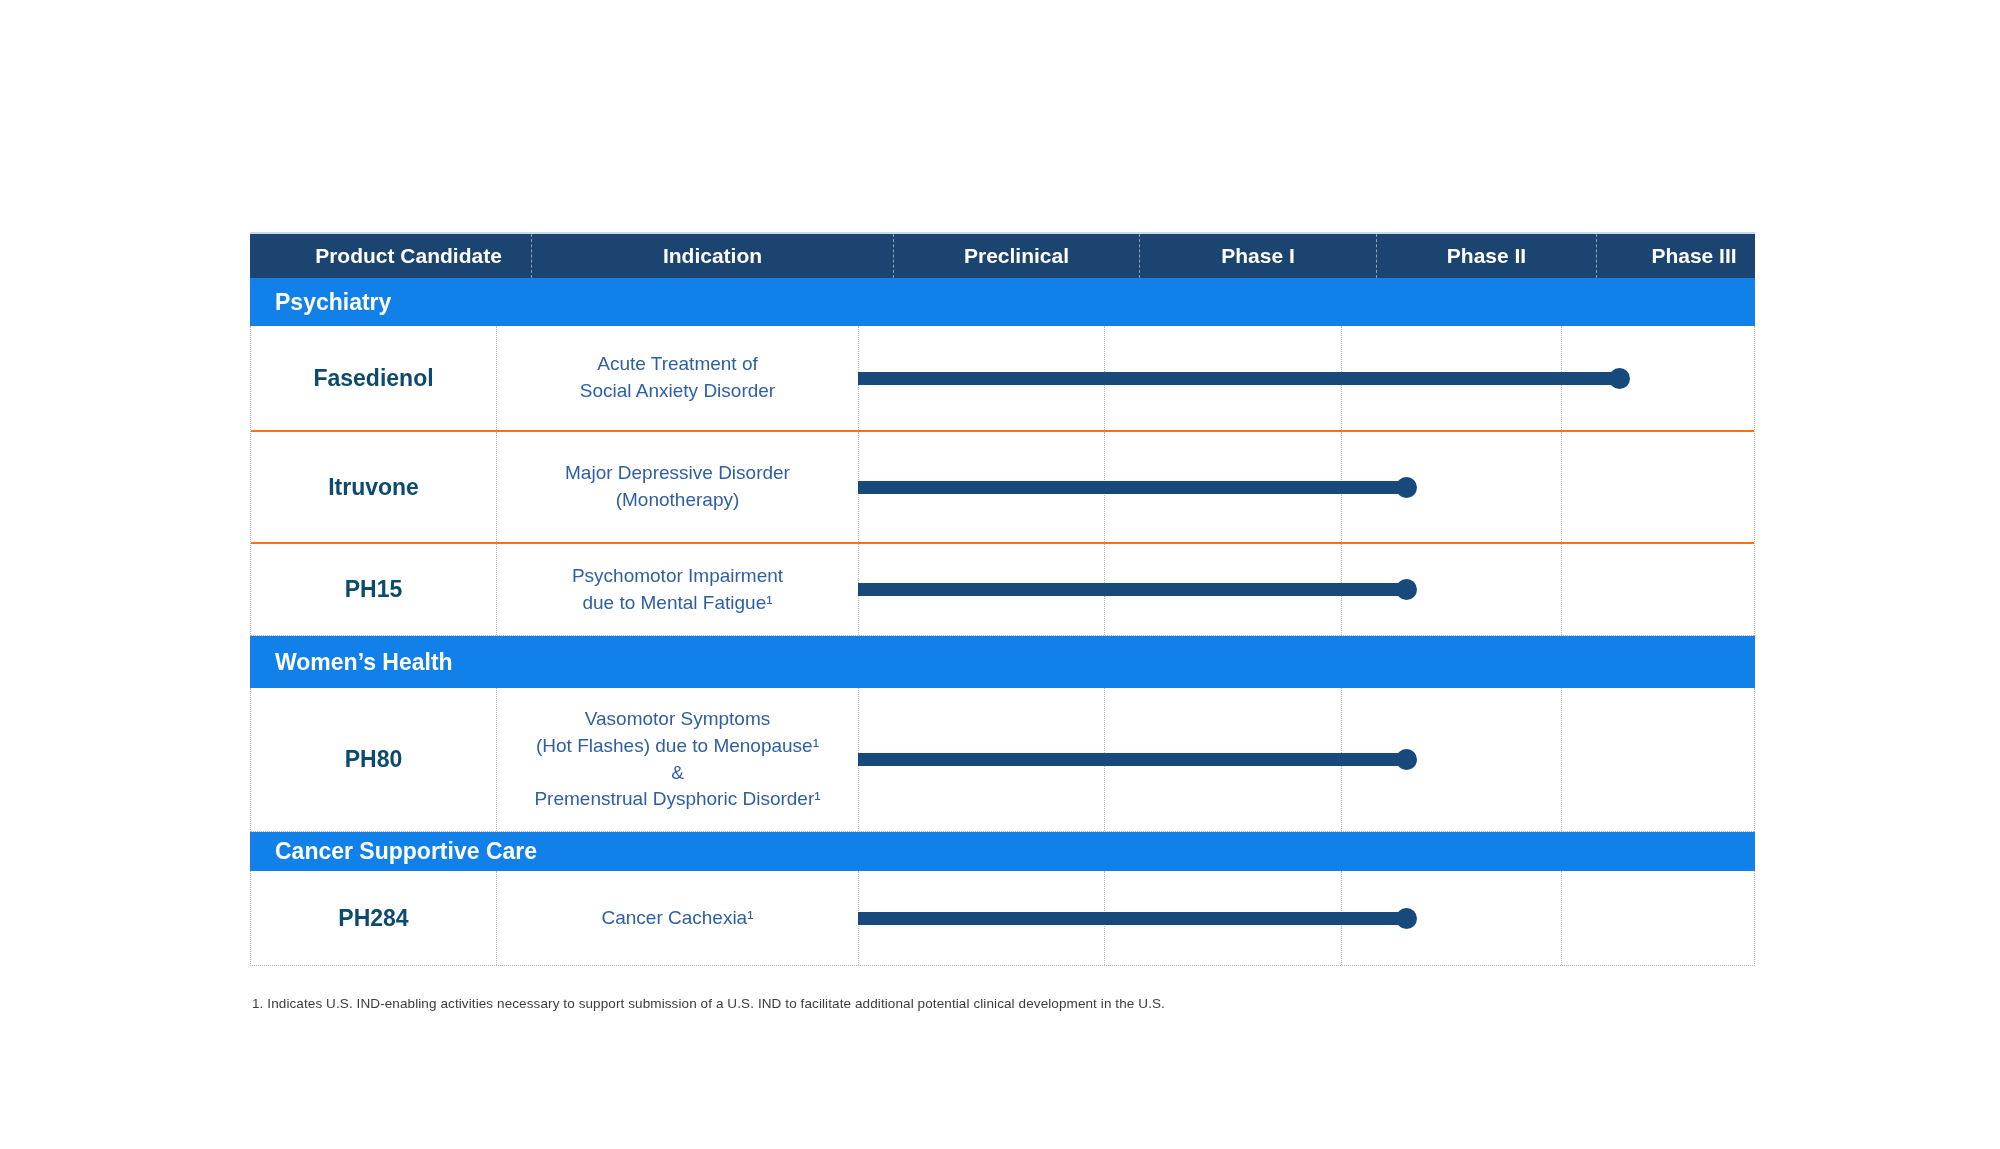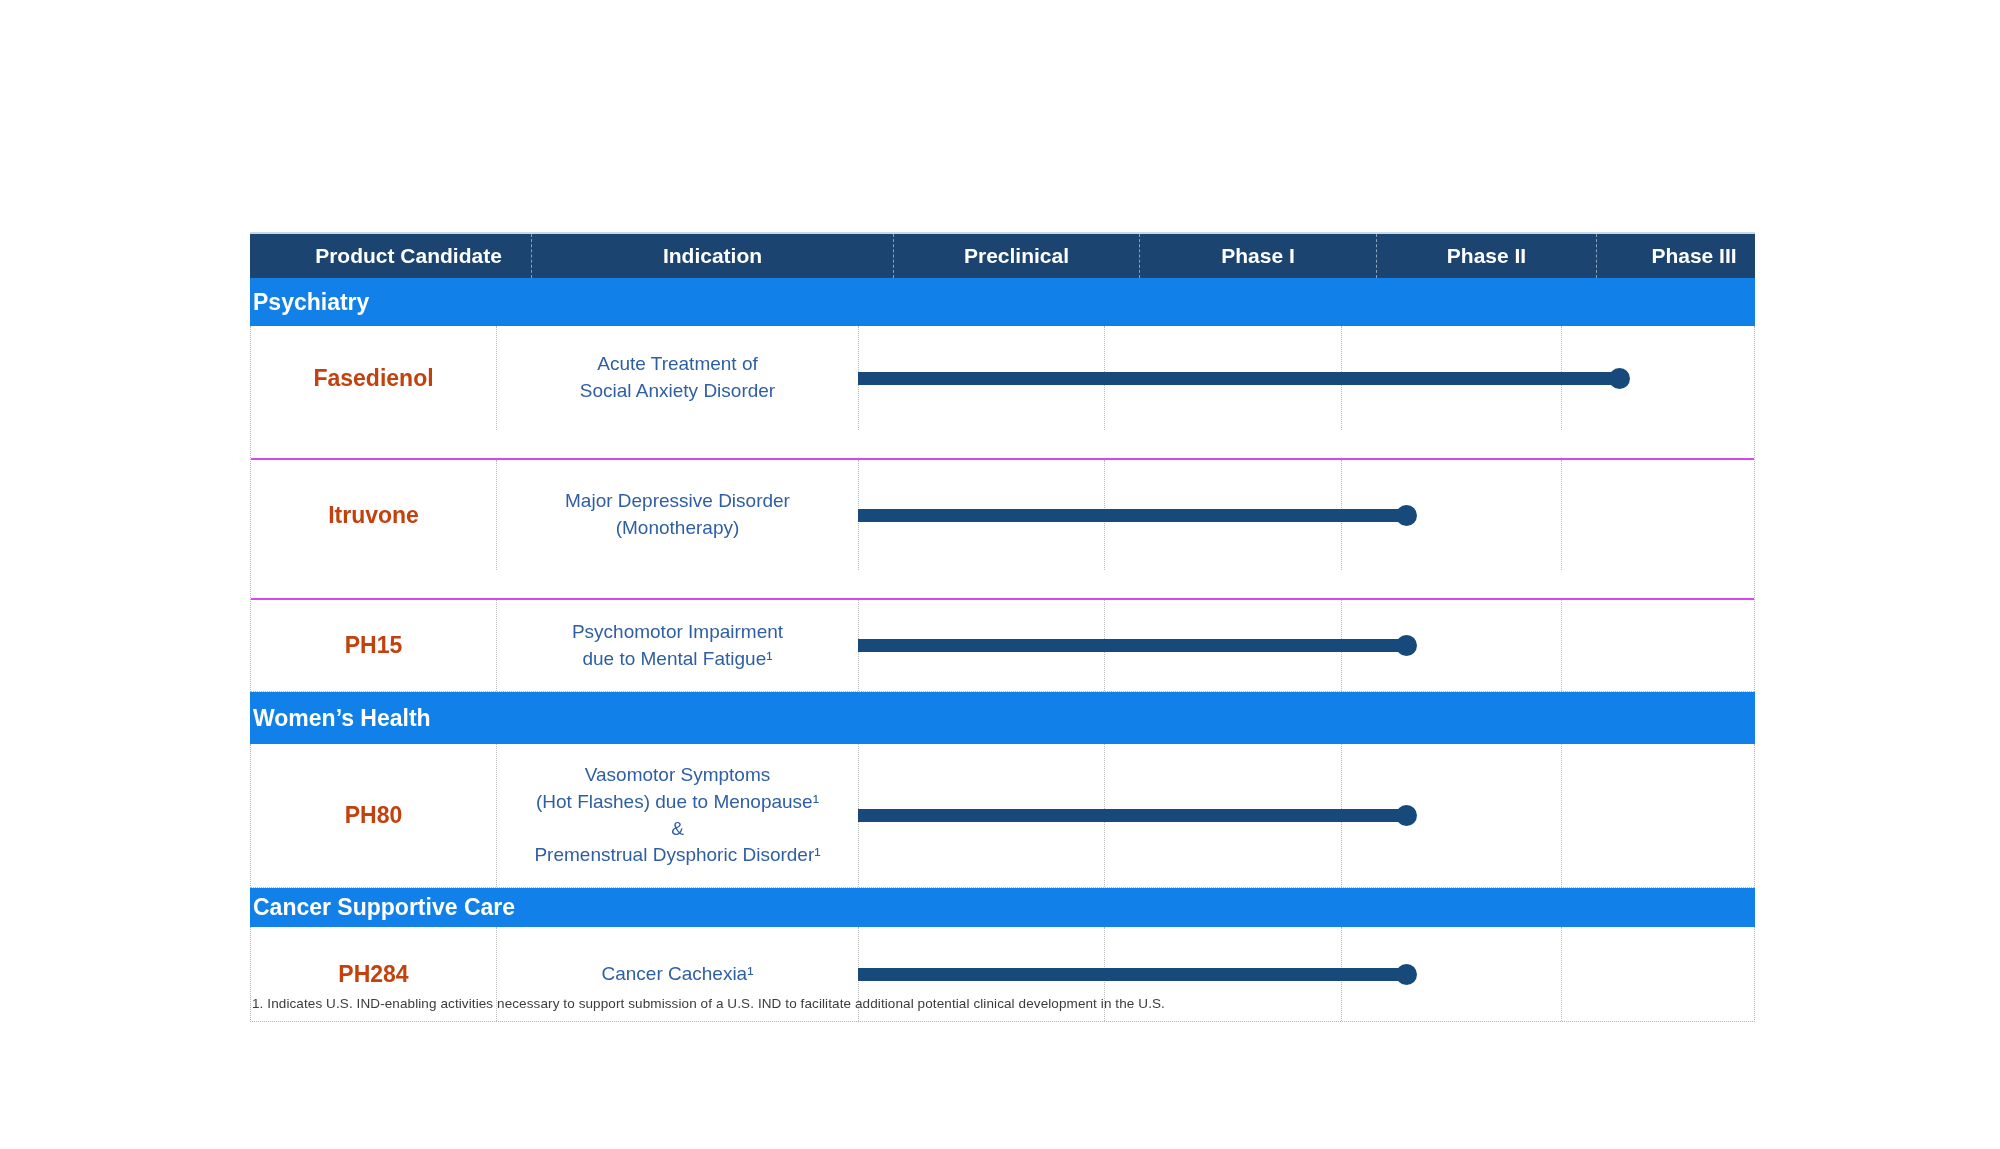--- a/index.html
+++ b/index.html
@@ -22,47 +22,47 @@
     display:flex;align-items:center;justify-content:center;
     color:#ffffff;font-weight:bold;font-size:21px;
     border-left:1px dashed rgba(255,255,255,.5);
     box-sizing:border-box;
   }
   .th:first-child{border-left:none;}
   
   .band{
     display:flex;align-items:center;
     background:#1180e8;color:#ffffff;font-weight:bold;font-size:23px;
-    padding-left:3px;box-sizing:border-box;
+    padding-left:25px;box-sizing:border-box;
   }
   .band.psychiatry{height:48px;}
   .band.womens{height:52px;}
   .band.cancer{height:39px;}
   
   .tbody{
     border-left:1px dotted #b3b3b3;border-right:1px dotted #b3b3b3;
     box-sizing:border-box;
   }
   .row{
     display:grid;grid-template-columns:245px 362px 898px;
     box-sizing:border-box;background:#ffffff;
   }
-  .row.sep{border-top:2px solid #d946ef;margin-top:28px;}
+  .row.sep{border-top:2px solid #f97316;}
   .row.dotted-bottom{border-bottom:1px dotted #b3b3b3;}
   .row.h104{height:104px;}
   .row.h112{height:112px;}
   .row.h106{height:94px;}
   .row.h144{height:144px;}
   .row.h94{height:94px;}
   .cell{
     display:flex;align-items:center;justify-content:center;
     text-align:center;box-sizing:border-box;
   }
   .cell.product{
-    color:#c2410c;font-weight:bold;font-size:23px;
+    color:#0c4a6e;font-weight:bold;font-size:23px;
   }
   .cell.indication{
     color:#2e5fa3;font-size:19px;line-height:1.42;
     border-left:1px dotted #b9b9b9;
     white-space:pre-line;
   }
   .phases{
     position:relative;display:grid;
     grid-template-columns:246px 237px 220px 195px;
     box-sizing:border-box;

